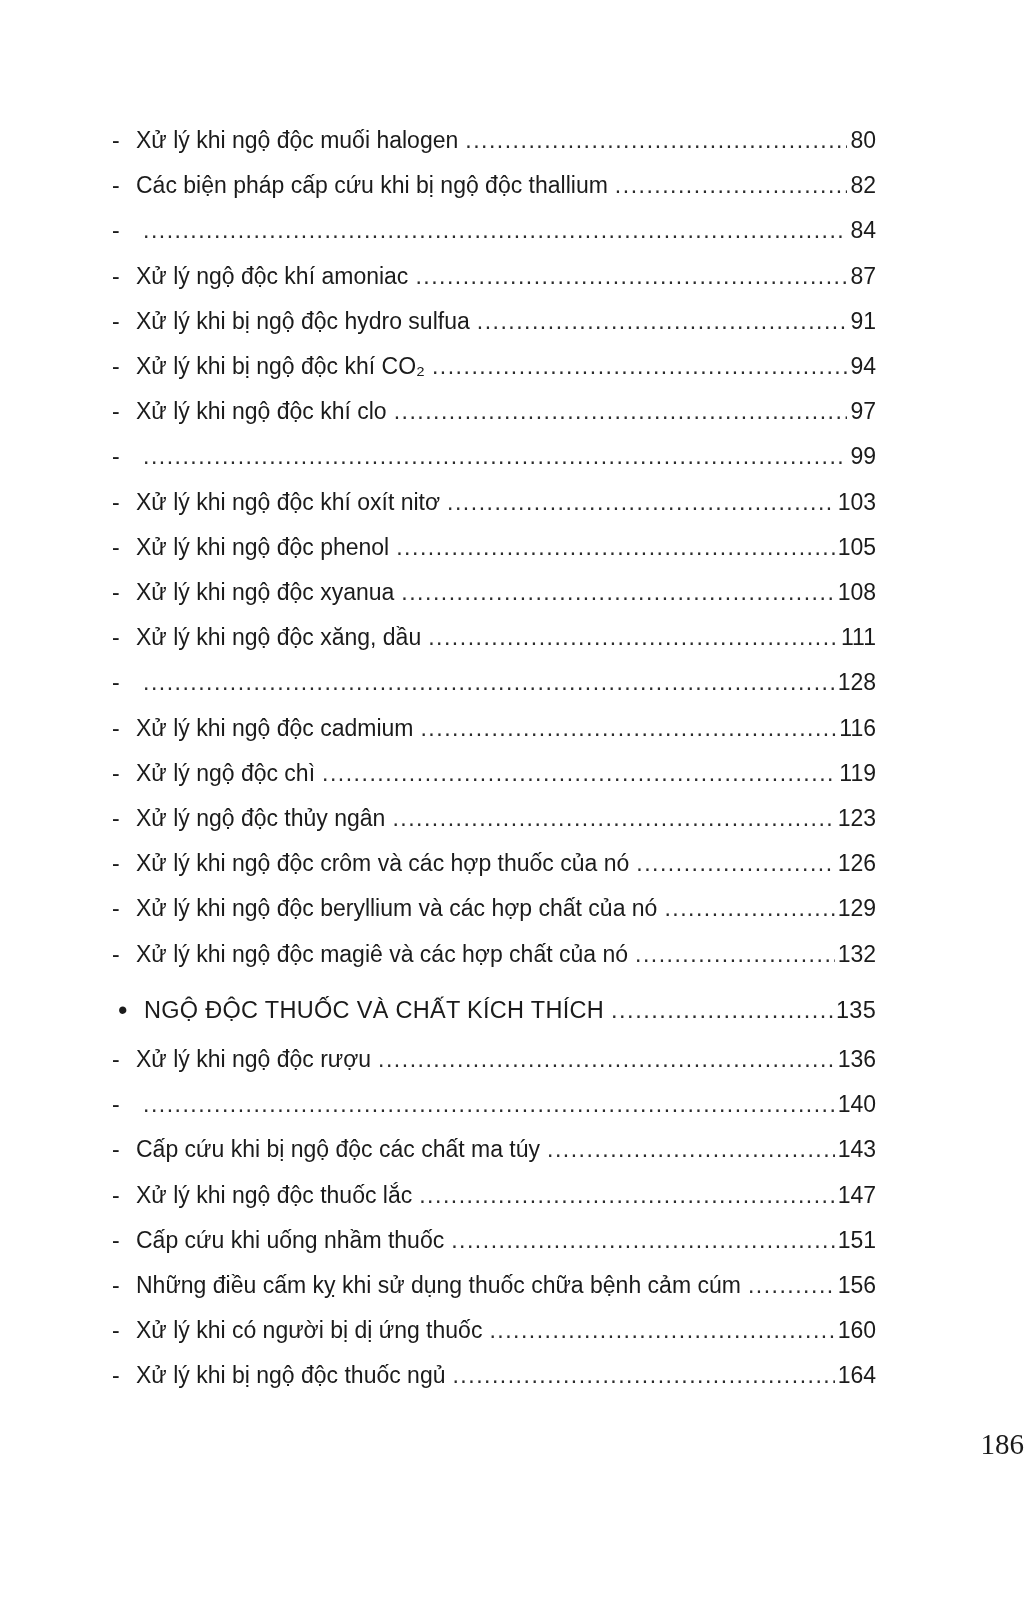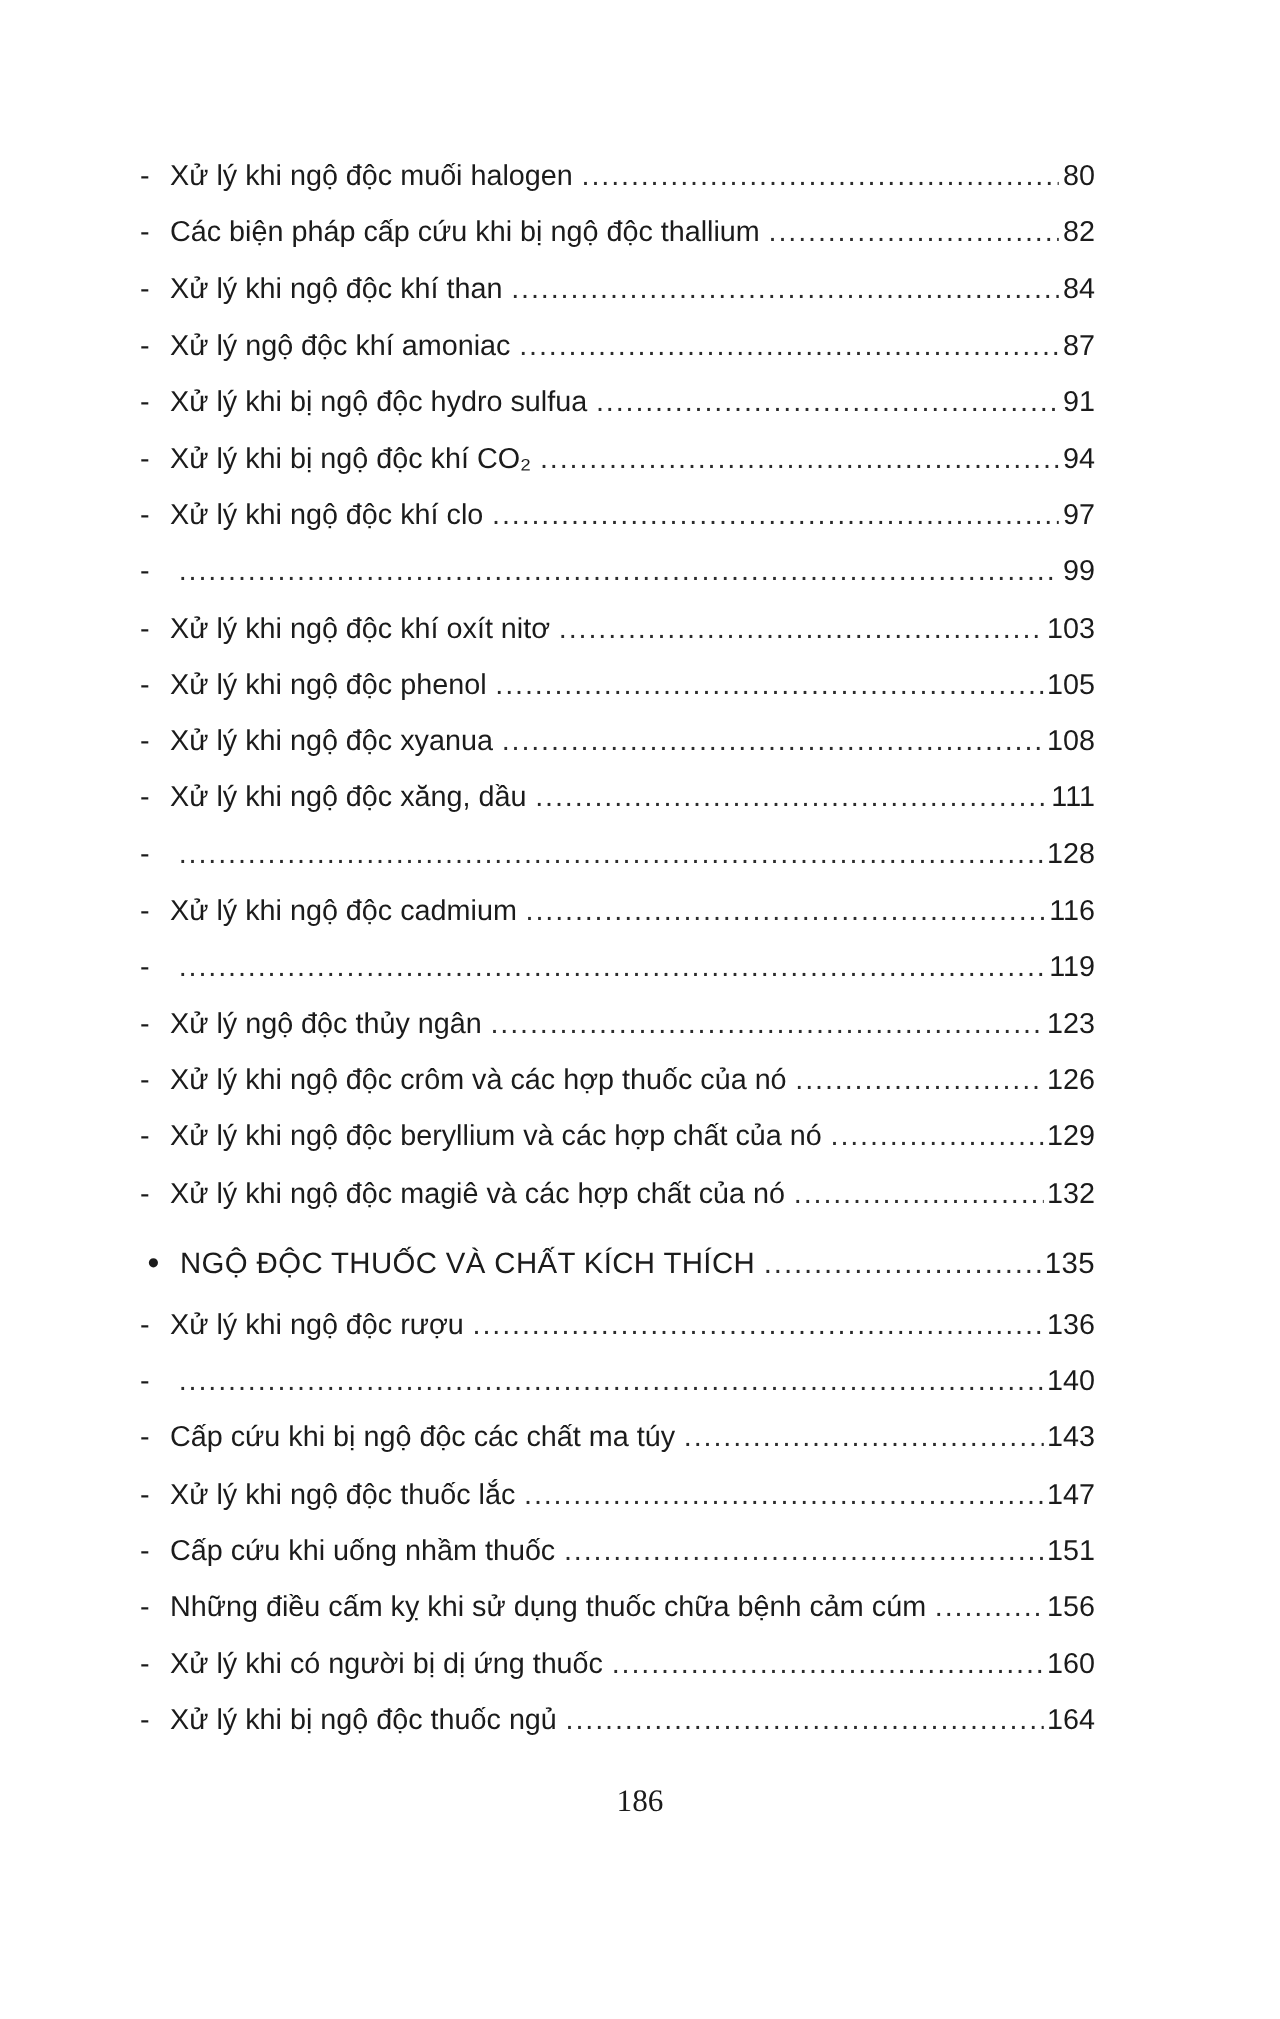--- a/index.html
+++ b/index.html
@@ -53,23 +53,23 @@
     width: 26px;
     font-size: 27px;
     position: relative;
     top: 1px;
   }
   .footer {
     position: absolute;
     left: 0;
     right: 0;
     top: 1428px;
-    text-align: center;
+    text-align: right;
     font-family: "Liberation Serif", "DejaVu Serif", serif;
-    font-size: 25px;
+    font-size: 29px;
     color: #1b1b1b;
   }
 </style>
 </head>
 <body>
 
 <div class="page">
   <div>
       <div class="toc-row">
     <span class="marker">-</span>
@@ -78,21 +78,20 @@
     <span class="pagenum">80</span>
   </div>
       <div class="toc-row">
     <span class="marker">-</span>
     <span class="label">Các biện pháp cấp cứu khi bị ngộ độc thallium</span>
     <span class="dots"></span>
     <span class="pagenum">82</span>
   </div>
       <div class="toc-row">
     <span class="marker">-</span>
-    <span class="label">Xử lý khi ngộ độc khí than</span>
     <span class="dots"></span>
     <span class="pagenum">84</span>
   </div>
       <div class="toc-row">
     <span class="marker">-</span>
     <span class="label">Xử lý ngộ độc khí amoniac</span>
     <span class="dots"></span>
     <span class="pagenum">87</span>
   </div>
       <div class="toc-row">
@@ -148,20 +147,21 @@
     <span class="pagenum">128</span>
   </div>
       <div class="toc-row">
     <span class="marker">-</span>
     <span class="label">Xử lý khi ngộ độc cadmium</span>
     <span class="dots"></span>
     <span class="pagenum">116</span>
   </div>
       <div class="toc-row">
     <span class="marker">-</span>
+    <span class="label">Xử lý ngộ độc chì</span>
     <span class="dots"></span>
     <span class="pagenum">119</span>
   </div>
       <div class="toc-row">
     <span class="marker">-</span>
     <span class="label">Xử lý ngộ độc thủy ngân</span>
     <span class="dots"></span>
     <span class="pagenum">123</span>
   </div>
       <div class="toc-row">

